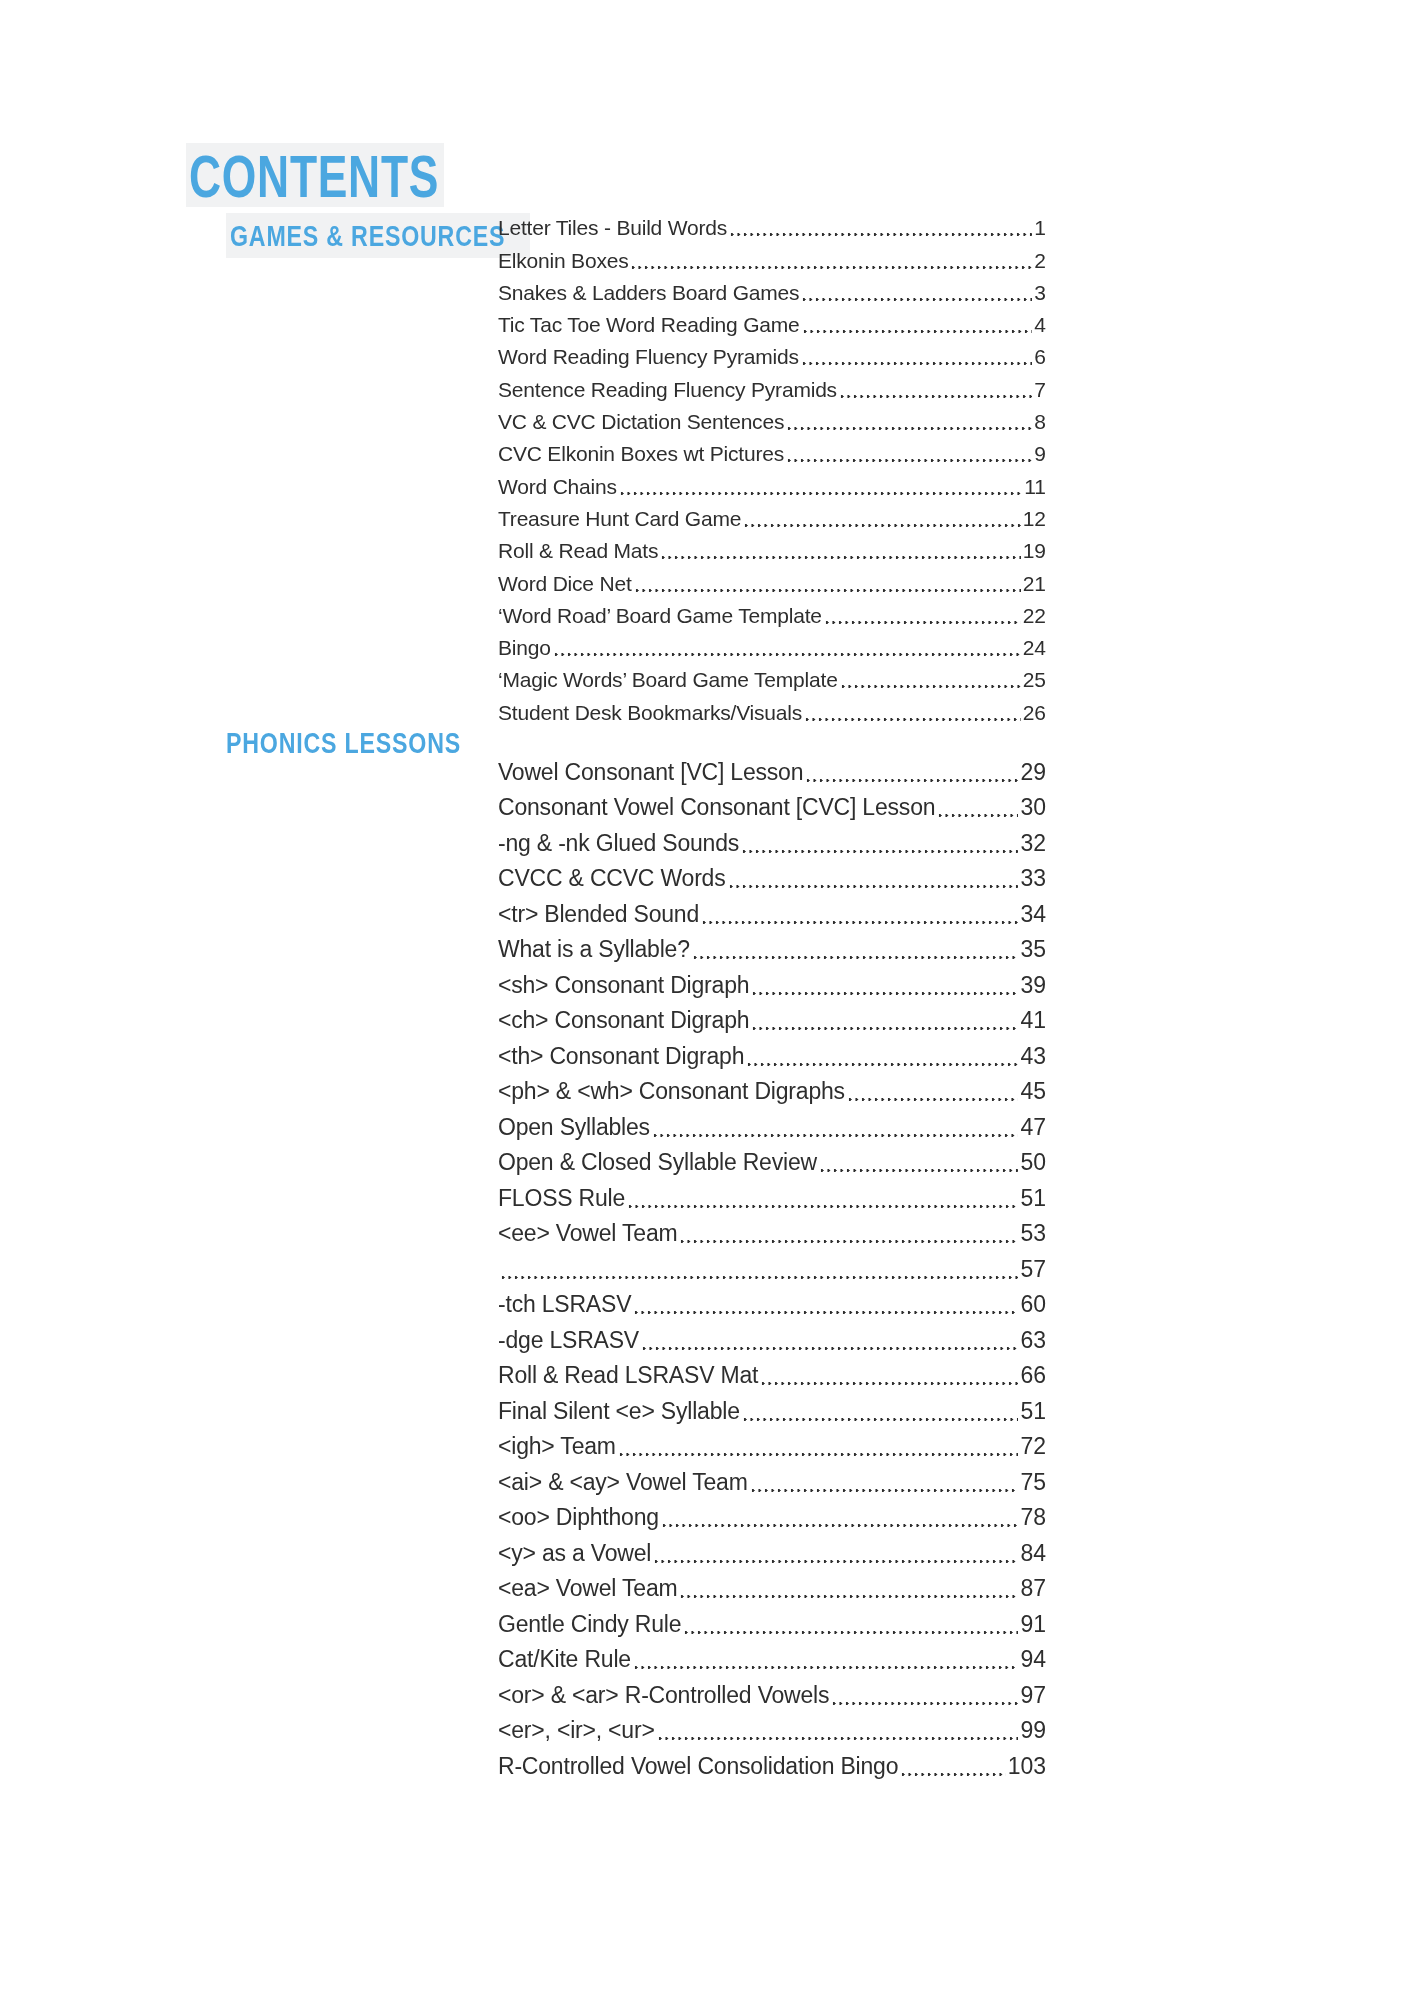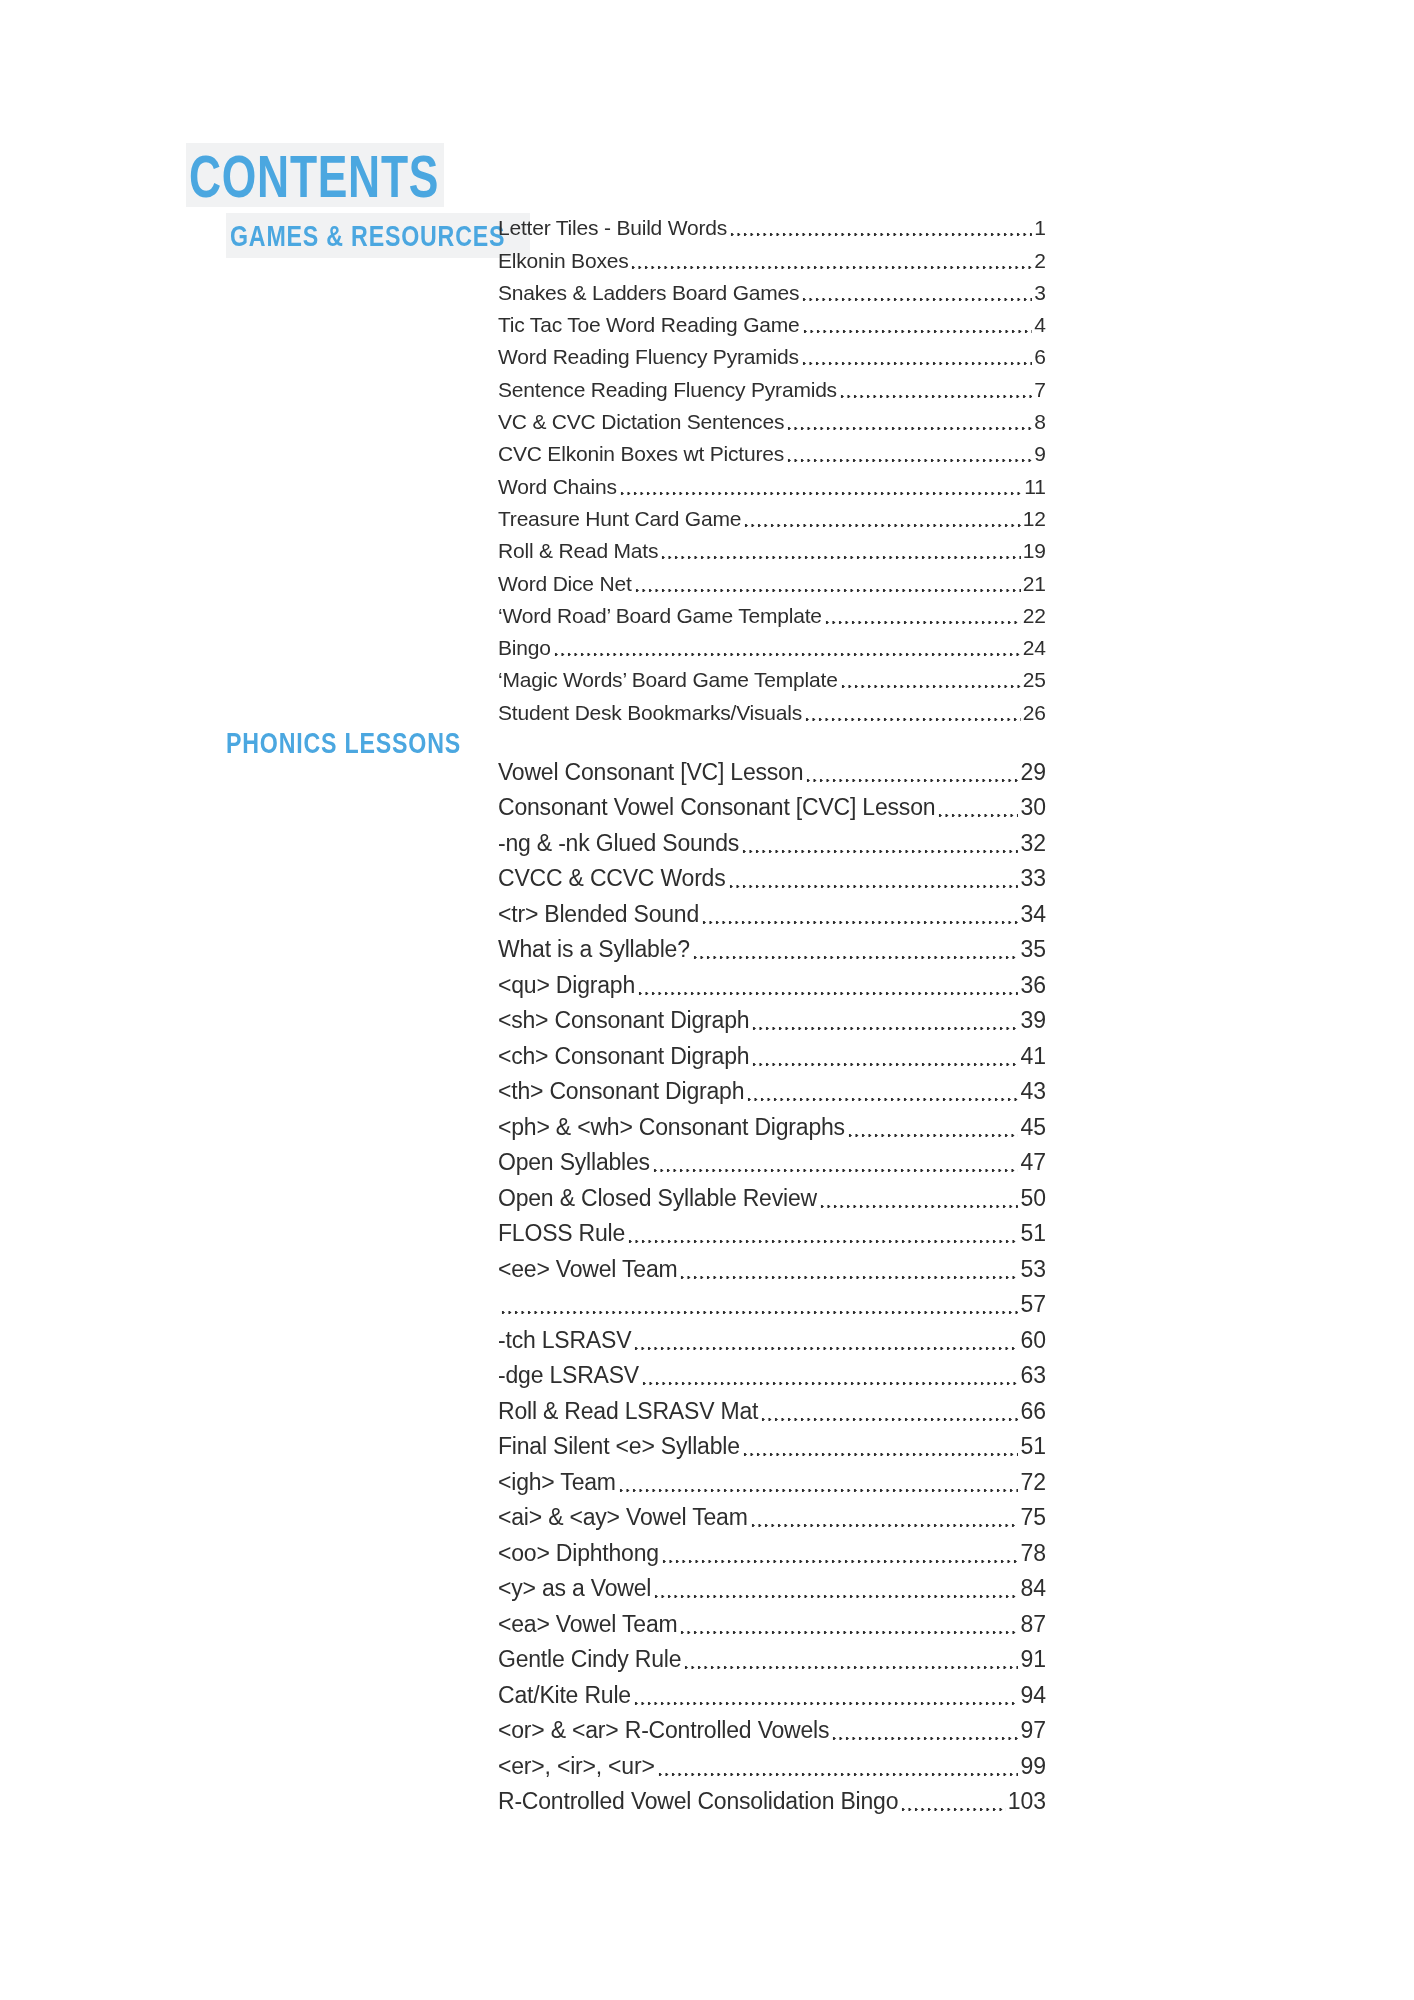--- a/index.html
+++ b/index.html
@@ -215,25 +215,20 @@
         <span class="toc-title">&lt;tr&gt; Blended Sound</span>
         <span class="leader"></span>
         <span class="toc-page">34</span>
       </div>
       <div class="toc-row">
         <span class="toc-title">What is a Syllable?</span>
         <span class="leader"></span>
         <span class="toc-page">35</span>
       </div>
       <div class="toc-row">
-        <span class="toc-title">&lt;qu&gt; Digraph</span>
-        <span class="leader"></span>
-        <span class="toc-page">36</span>
-      </div>
-      <div class="toc-row">
         <span class="toc-title">&lt;sh&gt; Consonant Digraph</span>
         <span class="leader"></span>
         <span class="toc-page">39</span>
       </div>
       <div class="toc-row">
         <span class="toc-title">&lt;ch&gt; Consonant Digraph</span>
         <span class="leader"></span>
         <span class="toc-page">41</span>
       </div>
       <div class="toc-row">

